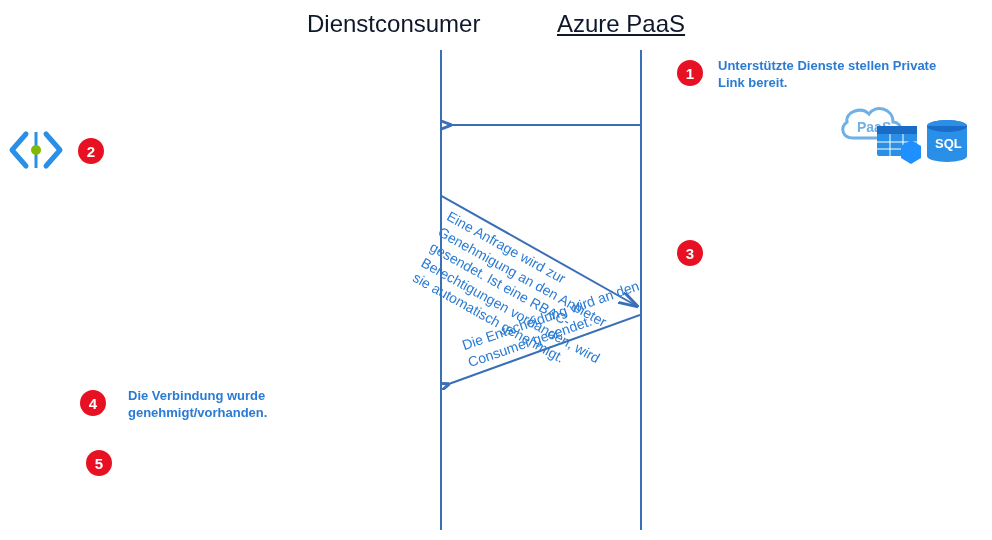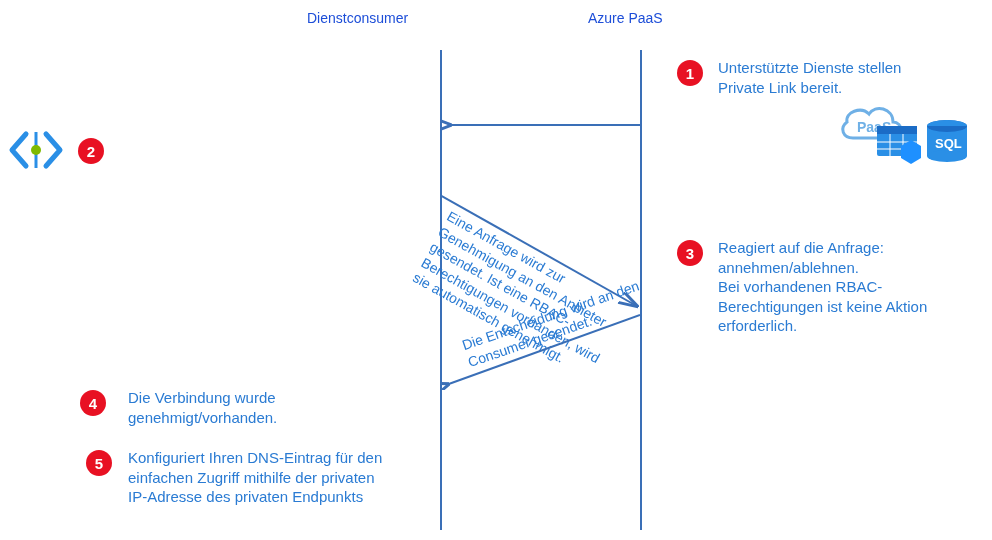--- a/index.html
+++ b/index.html
@@ -12,23 +12,23 @@
     overflow: hidden;
     color: #1b6cc6;
   }
   .stage {
     position: relative;
     width: 992px;
     height: 540px;
   }
   .heading {
     position: absolute;
-    font-size: 14px;
+    font-size: 24px;
     font-weight: 400;
-    color: #1d4ed8;
+    color: #0f172a;
   }
   .vline {
     position: absolute;
     width: 0;
     border-left: 2px solid #3a6fb7;
   }
   .badge {
     position: absolute;
     width: 26px;
     height: 26px;
@@ -36,24 +36,24 @@
     background: #e81123;
     color: #ffffff;
     font-size: 15px;
     font-weight: 600;
     display: flex;
     align-items: center;
     justify-content: center;
   }
   .step-text {
     position: absolute;
-    font-size: 15px;
+    font-size: 13px;
     line-height: 1.3;
     color: #2a7bd3;
-    font-weight: 400;
+    font-weight: 700;
   }
   .msg-text {
     position: absolute;
     font-size: 14px;
     line-height: 1.25;
     color: #2a7bd3;
     white-space: pre-line;
     width: 210px;
   }
   .code-icon {
@@ -65,21 +65,21 @@
   svg.arrow {
     position: absolute;
   }
 </style>
 </head>
 <body>
 
 <div class="stage">
 
   <div class="heading" style="left:307px; top:10px;">Dienstconsumer</div>
-  <div class="heading" style="left:588px; top:10px;">Azure PaaS</div>
+  <div class="heading" style="left:557px; top:10px;text-decoration:underline;">Azure PaaS</div>
 
   <div class="vline" style="left:440px; top:50px; height:480px;"></div>
   <div class="vline" style="left:640px; top:50px; height:480px;"></div>
 
   <div class="badge" style="left:677px; top:60px;">1</div>
   <div class="step-text" style="left:718px; top:58px; width:230px;">Unterstützte Dienste stellen Private Link bereit.</div>
 
   <div class="paas-group" style="left:835px; top:98px;">
     <svg width="150" height="70" viewBox="0 0 150 70">
 
@@ -136,32 +136,29 @@
     <defs>
       <marker id="ah2" markerWidth="10" markerHeight="10" refX="8" refY="3" orient="auto">
         <path d="M0,0 L10,3 L0,6" fill="none" stroke="#3a6fb7" stroke-width="1.5"></path>
       </marker>
     </defs>
     <line x1="0" y1="5" x2="195" y2="115" stroke="#3a6fb7" stroke-width="2" marker-end="url(#ah2)"></line>
   </svg>
   <div class="msg-text" style="left:452px; top:208px; transform:rotate(29deg); transform-origin:top left;">Eine Anfrage wird zur Genehmigung an den Anbieter gesendet. Ist eine RBAC-Berechtigungen vorhanden, wird sie automatisch genehmigt.</div>
 
   <div class="badge" style="left:677px; top:240px;">3</div>
-  <div class="step-text" style="left:718px; top:238px; width:240px; white-space:pre-line;">Reagiert auf die Anfrage: annehmen/ablehnen.
-Bei vorhandenen RBAC-Berechtigungen ist keine Aktion erforderlich.</div>
 
   <svg class="arrow" style="left:440px; top:310px;" width="200" height="80">
     <defs>
       <marker id="ah3" markerWidth="10" markerHeight="10" refX="2" refY="3" orient="auto">
         <path d="M8,0 L0,3 L8,6" fill="none" stroke="#3a6fb7" stroke-width="1.5"></path>
       </marker>
     </defs>
     <line x1="200" y1="5" x2="6" y2="75" stroke="#3a6fb7" stroke-width="2" marker-end="url(#ah3)"></line>
   </svg>
   <div class="msg-text" style="left:460px; top:338px; width:210px; transform:rotate(-19deg); transform-origin:top left;">Die Entscheidung wird an den Consumer gesendet.</div>
 
   <div class="badge" style="left:80px; top:390px;">4</div>
   <div class="step-text" style="left:128px; top:388px; width:240px;">Die Verbindung wurde genehmigt/vorhanden.</div>
 
   <div class="badge" style="left:86px; top:450px;">5</div>
-  <div class="step-text" style="left:128px; top:448px; width:260px;">Konfiguriert Ihren DNS-Eintrag für den einfachen Zugriff mithilfe der privaten IP-Adresse des privaten Endpunkts</div>
 
 </div>
 
 </body></html>

